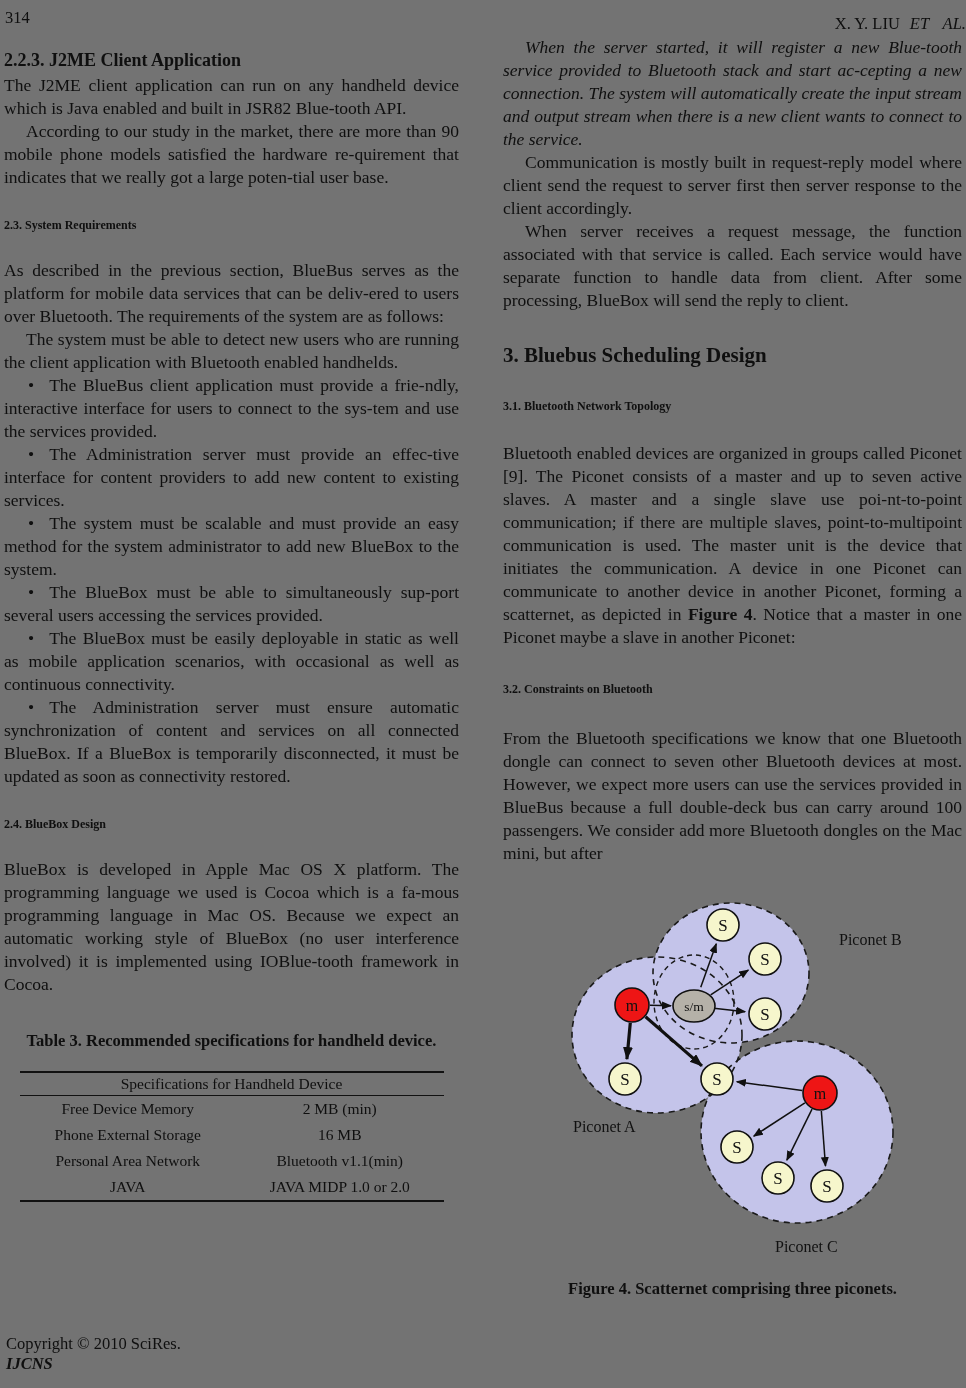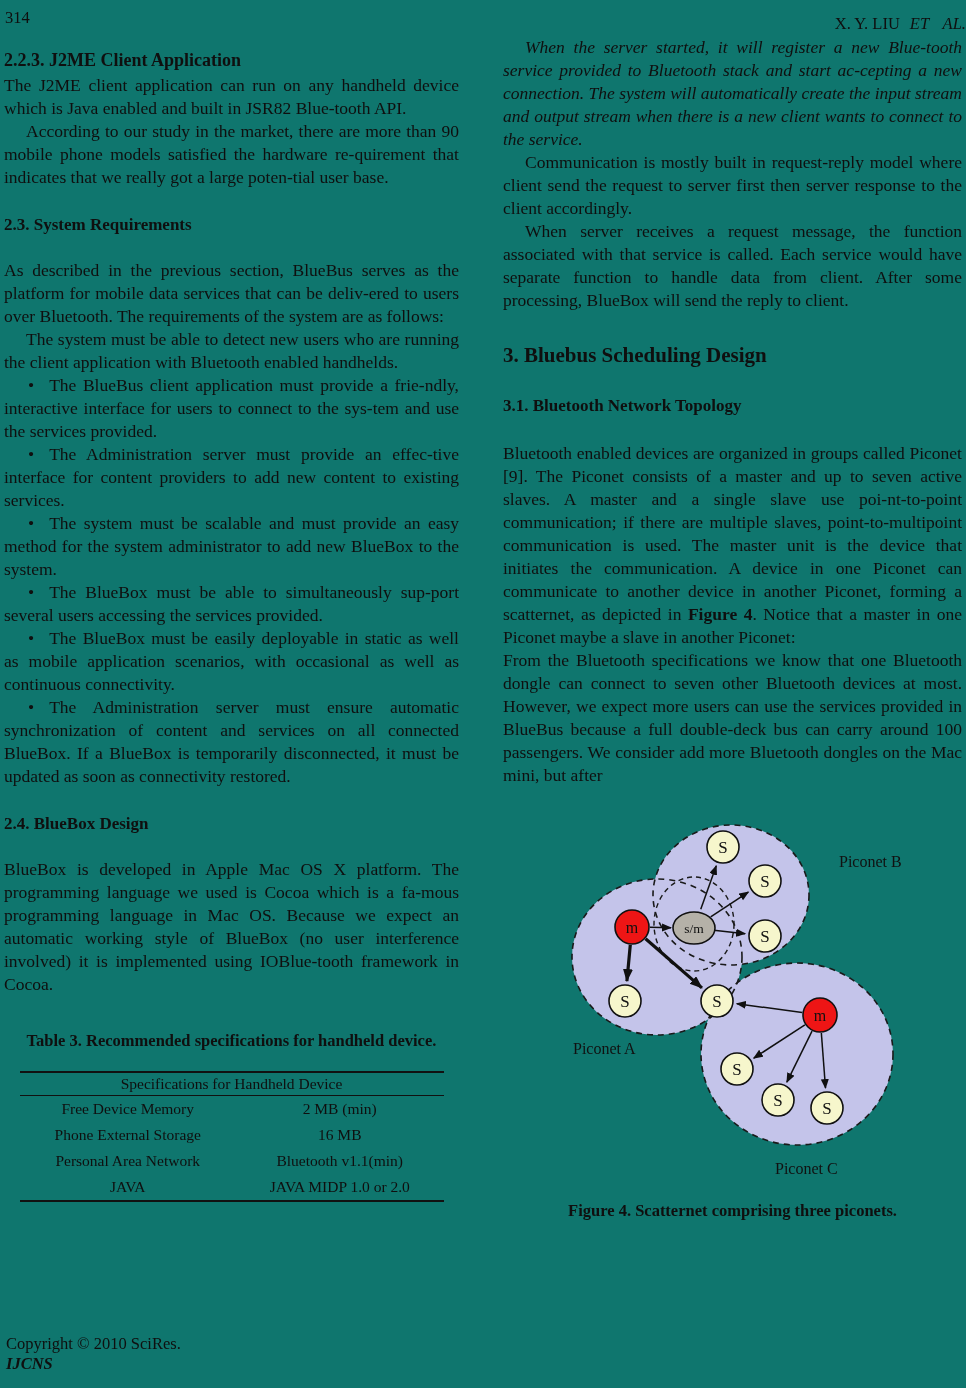--- a/index.html
+++ b/index.html
@@ -1,19 +1,19 @@
 <!DOCTYPE html>
 <html><head>
 <meta charset="utf-8">
 <style>
   html,body{margin:0;padding:0;background:#888;}
   .page{
     position:relative;
     width:966px;height:1388px;
-    background:#0f766e;color:#0f0f0f;
+    background:#737373;color:#0f0f0f;
     font-family:"Liberation Serif", serif;
     margin:0 auto;overflow:hidden;
   }
   .running-header{
     position:absolute;top:8px;left:0;right:0;height:22px;
     font-size:16.5px;
   }
   .page-num{position:absolute;left:5px;top:0;}
   .running-title{position:absolute;left:0;right:0;text-align:right;top:6px;}
   .running-title .etal{font-style:italic;margin-left:10px;word-spacing:10px;}
@@ -22,21 +22,21 @@
   }
   .col{width:459px;}
   p.para{
     font-size:17.5px;line-height:23px;margin:0;
     text-align:justify;
   }
   p.indent{text-indent:22px;}
   p.bullet{text-indent:24px;}
   p.bullet .marker{padding-right:15px;}
   h3.sec{
-    font-size:17px;line-height:24px;margin:24px 0 22px 0;font-weight:bold;
+    font-size:12px;line-height:24px;margin:24px 0 22px 0;font-weight:bold;
   }
   h3.first{margin:12px 0 2px 0;font-size:18px;}
   h2.bigsec{font-size:21px;line-height:26px;margin:30px 0 26px 0;font-weight:bold;}
   h3.sub{margin:0 0 24px 0;}
   h3.sub2{margin:28px 0 26px 0;}
   .rc-first{margin-top:12px;font-style:italic;}
   .tbl-caption{
     font-size:16.5px;font-weight:bold;text-align:center;
     margin:34px 6px 20px 6px;line-height:21px;
   }
@@ -128,20 +128,21 @@
 
     <div class="col">
       <p class="para indent rc-first">When the server started, it will register a new Blue-tooth service provided to Bluetooth stack and start ac-cepting a new connection. The system will automatically create the input stream and output stream when there is a new client wants to connect to the service.</p>
       <p class="para indent">Communication is mostly built in request-reply model where client send the request to server first then server response to the client accordingly.</p>
       <p class="para indent">When server receives a request message, the function associated with that service is called. Each service would have separate function to handle data from client. After some processing, BlueBox will send the reply to client.</p>
 
       <h2 class="bigsec">3. Bluebus Scheduling Design</h2>
       <h3 class="sec sub">3.1. Bluetooth Network Topology</h3>
       <p class="para"><span>Bluetooth enabled devices are organized in groups called Piconet [9]. The Piconet consists of a master and up to seven active slaves. A master and a single slave use poi-nt-to-point communication; if there are multiple slaves, point-to-multipoint communication is used. The master unit is the device that initiates the communication. A device in one Piconet can communicate to another device in another Piconet, forming a scatternet, as depicted in </span><b class="figref">Figure 4</b><span>. Notice that a master in one Piconet maybe a slave in another Piconet:</span></p>
 
+      <h3 class="sec sub2">3.2. Constraints on Bluetooth</h3>
       <p class="para">From the Bluetooth specifications we know that one Bluetooth dongle can connect to seven other Bluetooth devices at most. However, we expect more users can use the services provided in BlueBus because a full double-deck bus can carry around 100 passengers. We consider add more Bluetooth dongles on the Mac mini, but after</p>
 
       <div class="figure-wrap">
         <svg width="348" height="366" viewBox="0 0 348 366" xmlns="http://www.w3.org/2000/svg">
             <defs>
               <marker id="arw" markerUnits="userSpaceOnUse" markerWidth="12" markerHeight="10" refX="9" refY="4" orient="auto">
                 <path d="M0,0 L10,4 L0,8 z" fill="#101010"></path>
               </marker>
               <marker id="arwT" markerUnits="userSpaceOnUse" markerWidth="15" markerHeight="12" refX="12" refY="5" orient="auto">
                 <path d="M0,0 L13,5 L0,10 z" fill="#101010"></path>

